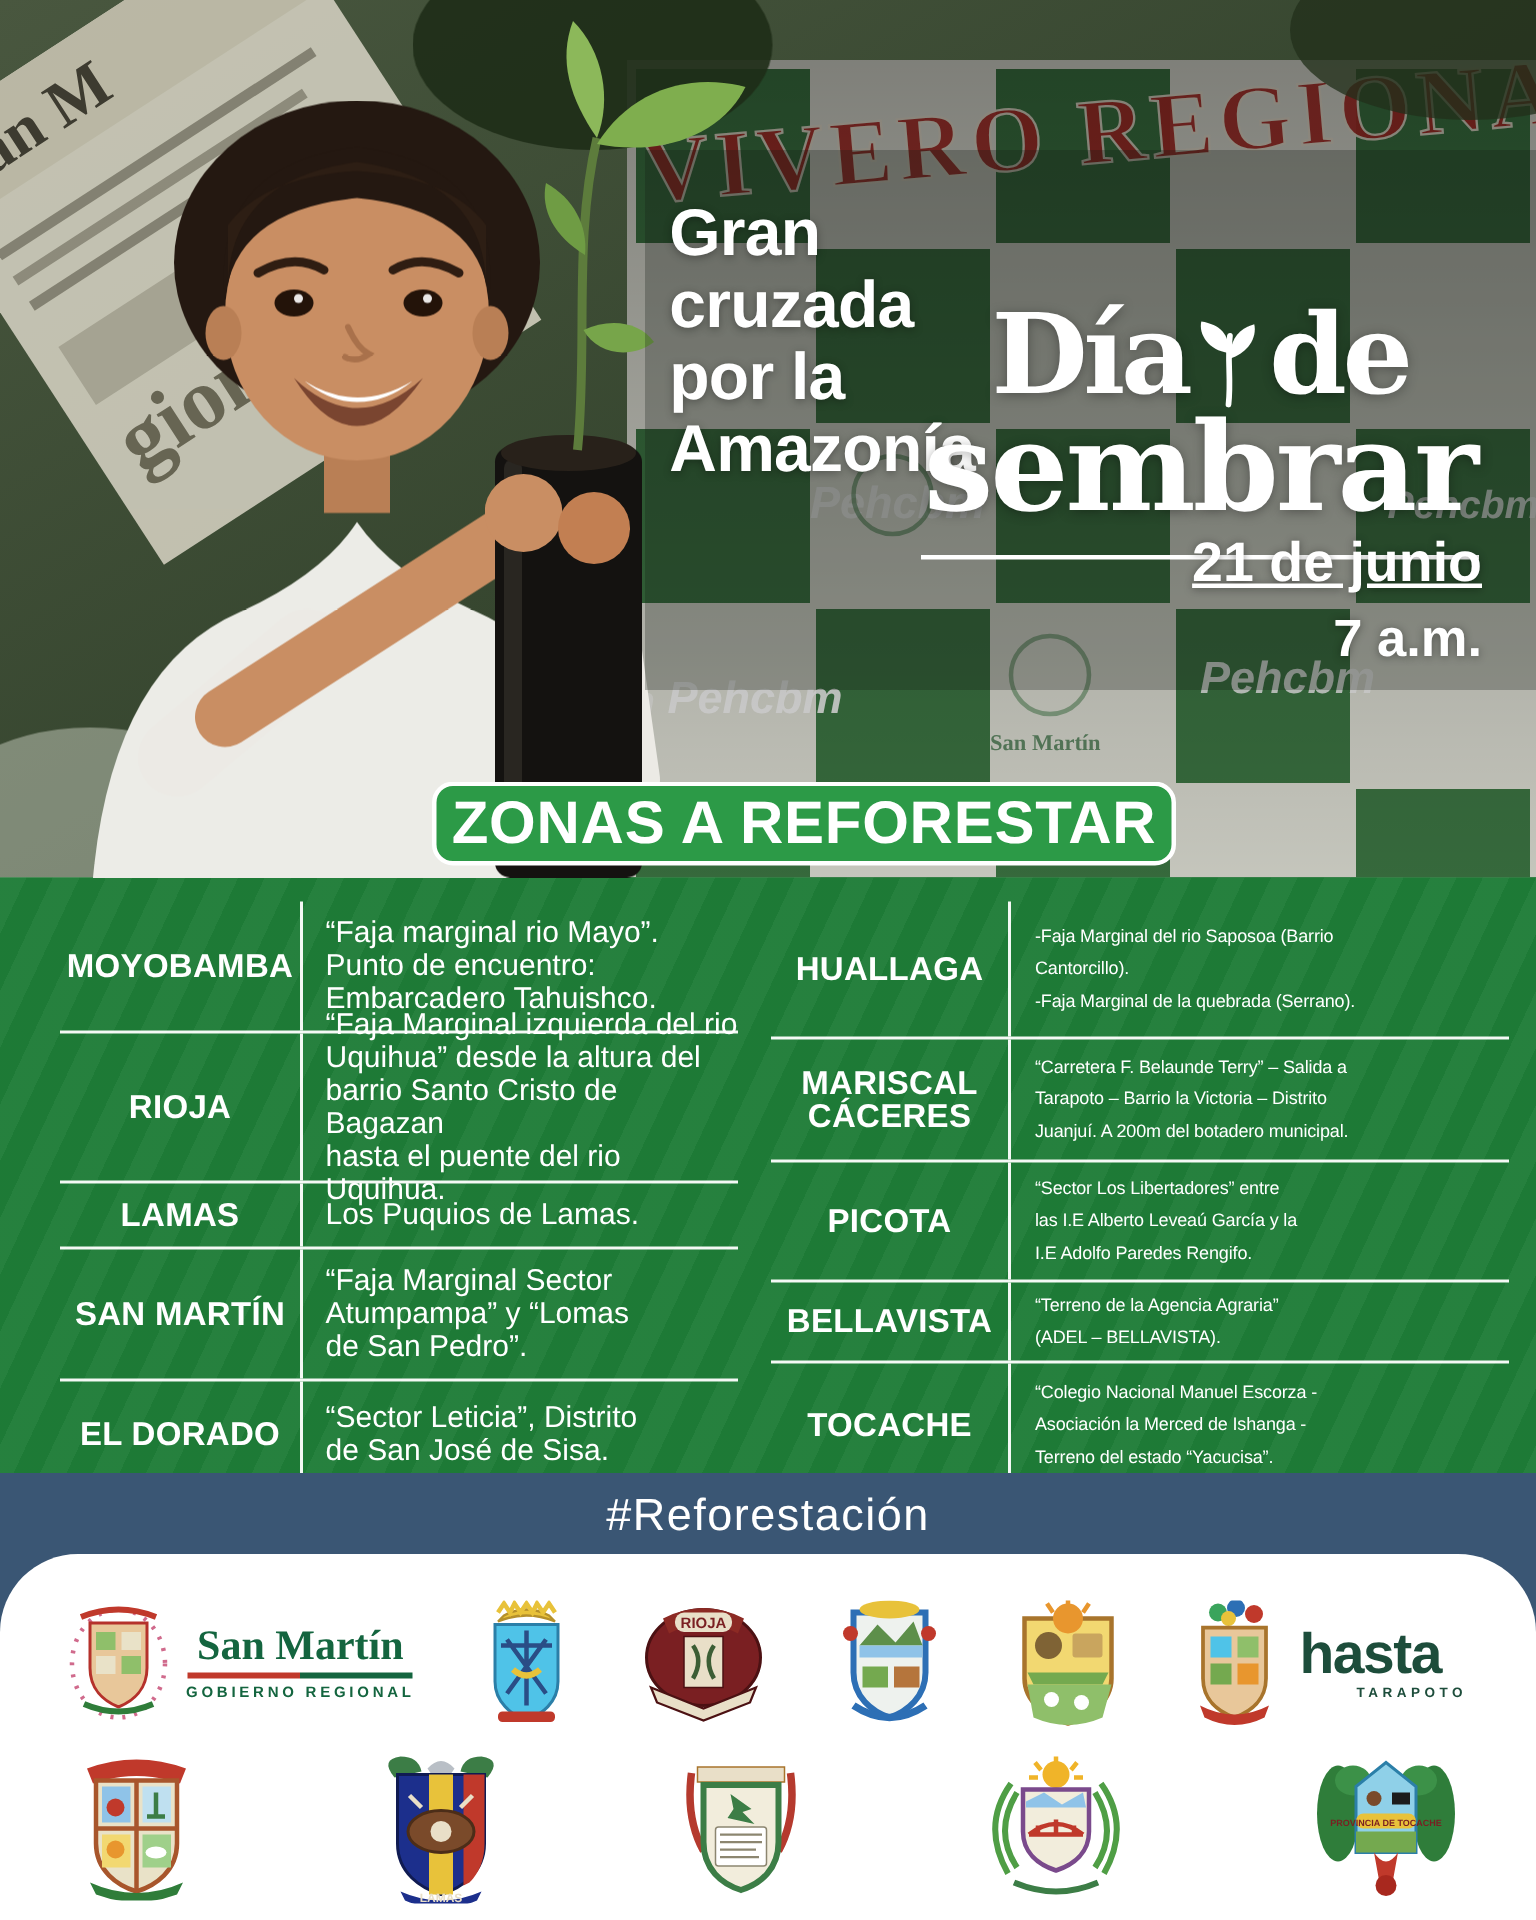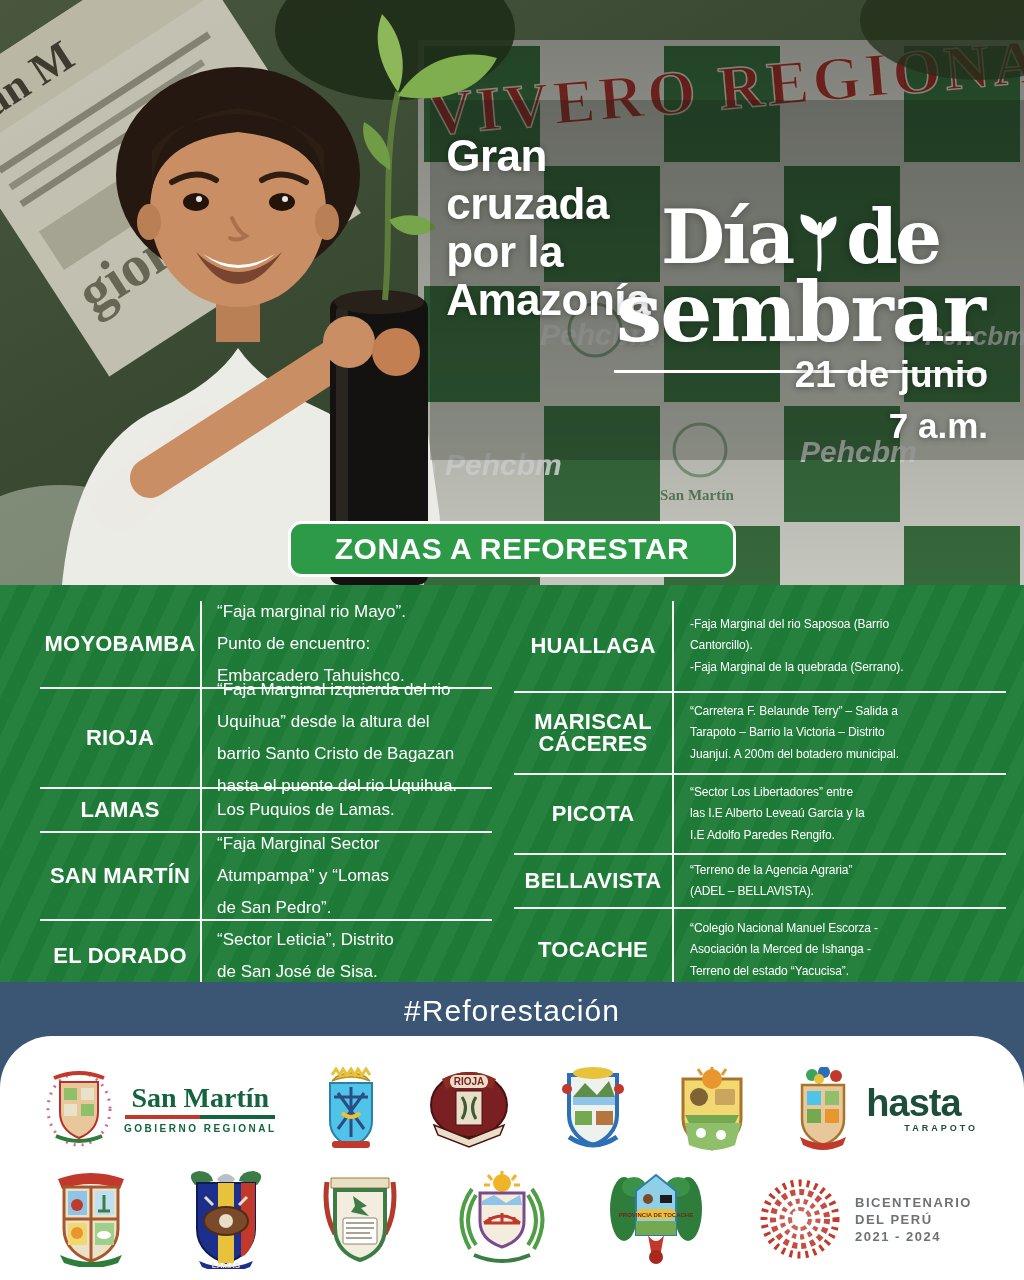--- a/index.html
+++ b/index.html
@@ -14,43 +14,43 @@
     text-shadow:0 1px 6px rgba(0,0,0,.35);}
   .dia-block{position:absolute;top:202px;left:600px;width:400px;z-index:4;color:#fff;
     display:flex;flex-direction:column;align-items:center;text-shadow:0 1px 8px rgba(0,0,0,.35);}
   .dia-line1{display:flex;align-items:flex-end;gap:6px;font-family:"DejaVu Serif",serif;
     font-weight:700;font-size:74px;line-height:70px;letter-spacing:-3px;}
   .dia-line2{font-family:"DejaVu Serif",serif;font-weight:700;font-size:82px;line-height:76px;
     letter-spacing:-2px;margin-top:2px;}
   .dia-underline{width:372px;height:3px;background:#fff;margin-top:20px;}
   .datetime{position:absolute;top:354px;right:36px;text-align:right;color:#fff;z-index:4;
     text-shadow:0 1px 6px rgba(0,0,0,.4);}
-  .date-line{font-weight:800;font-size:37px;line-height:42px;}
+  .date-line{font-weight:800;font-size:37px;line-height:42px;text-decoration:underline;}
   .time-line{font-weight:800;font-size:35px;line-height:40px;margin-top:10px;}
   
-  .zones-pill{position:absolute;top:521px;left:288px;width:448px;height:56px;z-index:6;
+  .zones-pill{position:absolute;top:521px;left:288px;width:496px;height:56px;z-index:6;
     background:#2c9a47;border:3px solid #fff;border-radius:14px;box-sizing:border-box;
     display:flex;align-items:center;justify-content:center;color:#fff;font-weight:800;
-    font-size:30px;letter-spacing:.5px;}
+    font-size:40px;letter-spacing:.5px;}
   
   .green-section{position:absolute;top:585px;left:0;width:1024px;height:397px;
     background:#1e7c37;
     background-image:repeating-linear-gradient(115deg,rgba(255,255,255,.035) 0 16px,rgba(0,0,0,.02) 16px 32px);
     box-sizing:border-box;padding:16px 18px 0 40px;display:flex;gap:22px;color:#fff;}
   .zcol{display:flex;flex-direction:column;}
   .zcol-left{width:452px;}
   .zcol-right{width:492px;}
   .zrow{display:flex;align-items:center;box-sizing:border-box;}
   .zrow + .zrow{border-top:2px solid rgba(255,255,255,.95);}
   .zname{flex:none;display:flex;align-items:center;justify-content:center;text-align:center;
     align-self:stretch;border-right:2px solid rgba(255,255,255,.95);
     font-weight:800;font-size:22px;line-height:22px;letter-spacing:.2px;white-space:pre-line;}
   .zcol-left .zname{width:160px;}
   .zcol-right .zname{width:158px;}
-  .zdesc{flex:1;padding:8px 0 8px 15px;font-size:17px;line-height:32px;white-space:pre-line;}
+  .zdesc{flex:1;padding:8px 0 8px 15px;font-size:20px;line-height:22px;white-space:pre-line;}
   .zcol-right .zdesc{font-size:12px;line-height:21.5px;letter-spacing:-.1px;padding-left:16px;}
   
   .band{position:absolute;top:982px;left:0;width:1024px;height:298px;background:#3a5674;}
   .hashtag{position:absolute;top:986px;left:0;width:1024px;height:50px;display:flex;
     align-items:center;justify-content:center;color:#fff;font-size:30px;letter-spacing:1px;z-index:2;}
   .card{position:absolute;top:1036px;left:0;width:1024px;height:244px;background:#fff;
     border-radius:52px 52px 0 0;z-index:3;box-sizing:border-box;
     padding:24px 46px 8px 46px;display:flex;flex-direction:column;justify-content:space-between;}
   .logo-row{display:flex;align-items:center;justify-content:space-between;}
   .logo-row1{height:98px;}
@@ -421,32 +421,16 @@
         <path d="M28 22 L48 6 L68 22 V66 H28 Z" fill="#8fd0e8" stroke="#2b7fa8" stroke-width="2"></path>
         <rect x="28" y="40" width="40" height="10" rx="5" fill="#e8c23a"></rect>
         <text x="48" y="48" text-anchor="middle" font-size="6" font-weight="bold" fill="#7a1f22">PROVINCIA DE TOCACHE</text>
         <rect x="28" y="52" width="40" height="14" fill="#74a94f"></rect>
         <circle cx="40" cy="30" r="5" fill="#7a4a2a"></circle>
           <rect x="52" y="26" width="12" height="8" fill="#1c1c1c"></rect>
         <path d="M40 66 Q48 78 56 66 L52 88 H44 Z" fill="#c0392b"></path>
         <circle cx="48" cy="88" r="7" fill="#a8281e"></circle>
       </svg>
 
-      <div class="logo">
-        <svg width="86" height="86" viewBox="0 0 86 86">
-          <g stroke="#c0392b" fill="none">
-            <circle cx="43" cy="43" r="36" stroke-width="7" stroke-dasharray="3 5"></circle>
-            <circle cx="43" cy="43" r="27" stroke-width="6" stroke-dasharray="5 4" opacity=".9"></circle>
-            <circle cx="43" cy="43" r="18" stroke-width="5" stroke-dasharray="4 4" opacity=".85"></circle>
-            <circle cx="43" cy="43" r="10" stroke-width="4" stroke-dasharray="6 3" opacity=".8"></circle>
-          </g>
-          <path d="M36 36 q8 -4 12 4 q2 8 -8 8 q-6 -2 -4 -12" fill="#fff"></path>
-        </svg>
-        <div class="bic-text">
-          <div class="bic-line">BICENTENARIO</div>
-          <div class="bic-line">DEL PERÚ</div>
-          <div class="bic-line">2021 - 2024</div>
-        </div>
-      </div>
     </div>
   </div>
 
 </div>
 
 </body></html>

